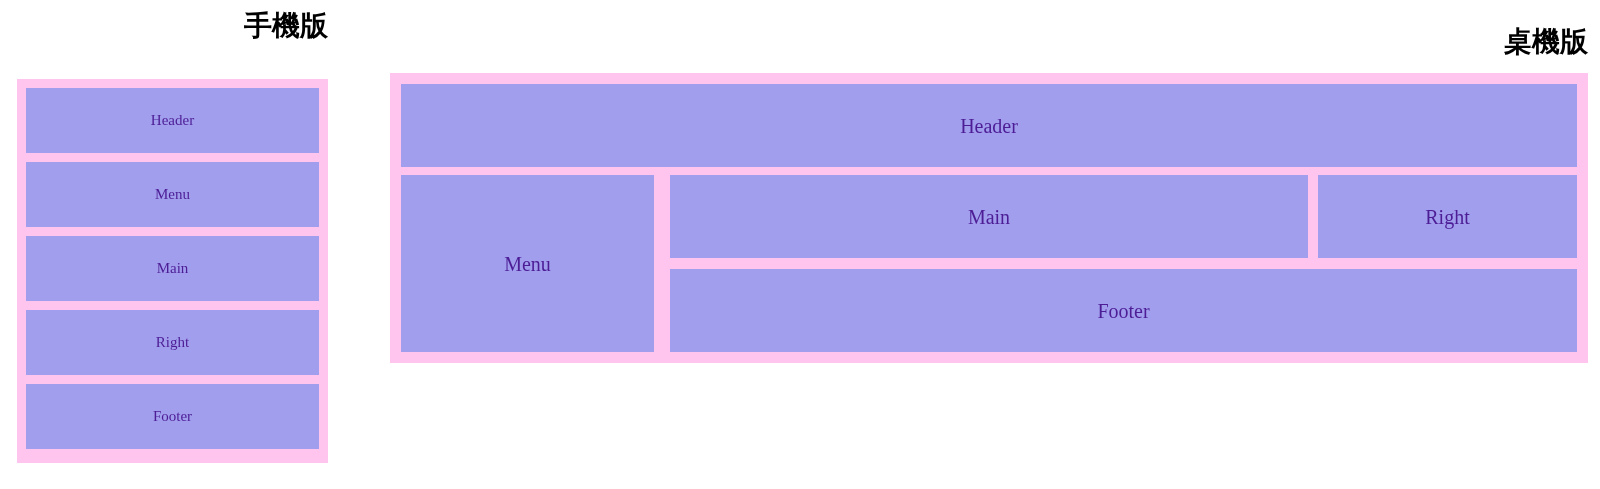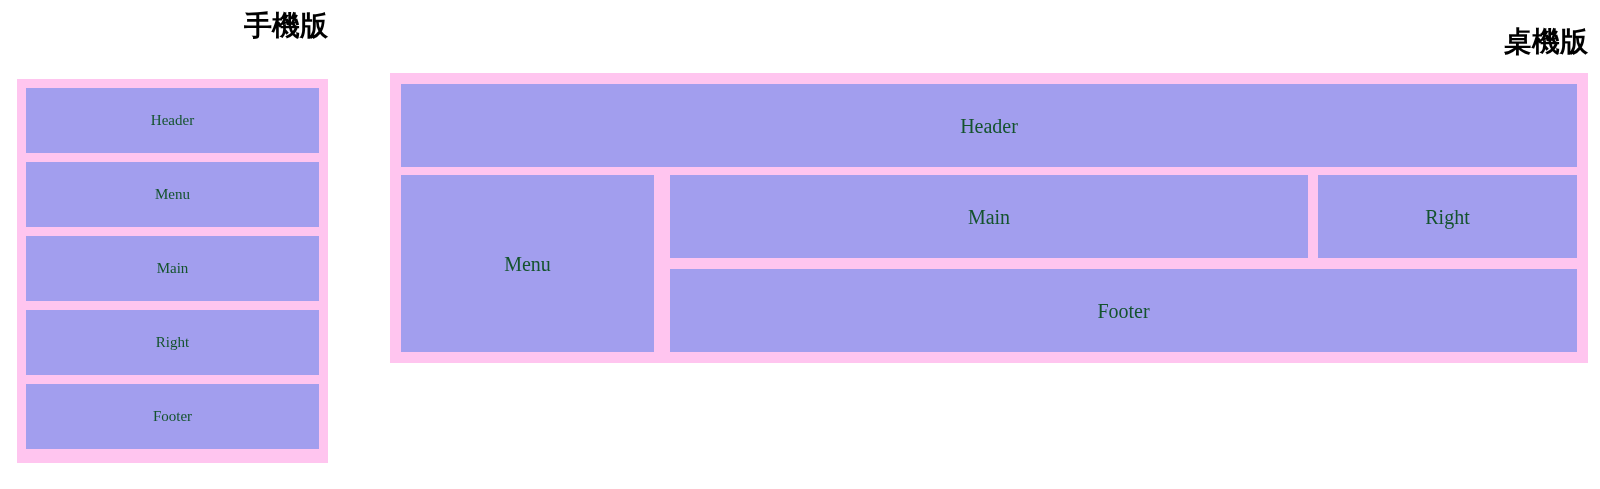--- a/index.html
+++ b/index.html
@@ -44,21 +44,21 @@
     background: #ffc5ef;
     box-sizing: border-box;
   }
   .cell {
     position: absolute;
     background: #a29eee;
     box-sizing: border-box;
     display: flex;
     align-items: center;
     justify-content: center;
-    color: #14532d;
+    color: #4c1d95;
     font-family: "Liberation Serif", "DejaVu Serif", serif;
   }
   .cell span {
     display: block;
     line-height: 1;
   }
 
   
   #mobile-frame {
     left: 17px;

